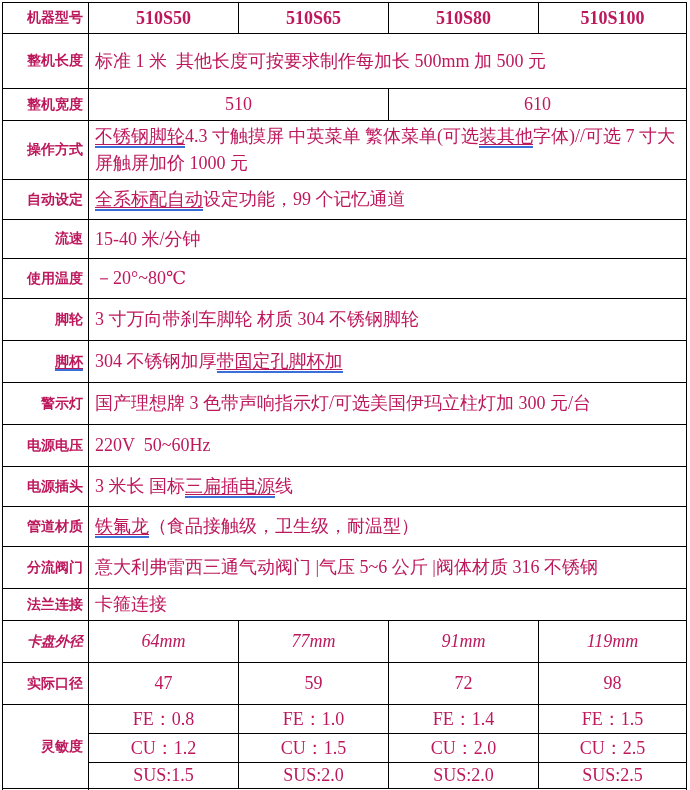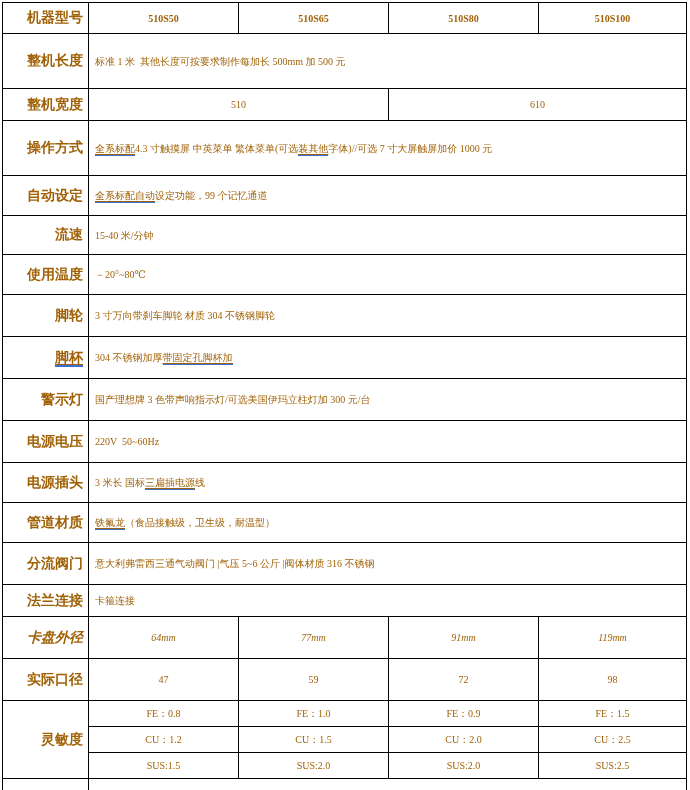--- a/index.html
+++ b/index.html
@@ -11,33 +11,33 @@
     font-family: "Liberation Serif", "DejaVu Serif", serif;
   }
   table.spec {
     border-collapse: collapse;
     table-layout: fixed;
     width: 684px;
     margin: 2px 0 0 2px;
   }
   .spec th, .spec td {
     border: 1px solid #000;
-    color: #a16207;
+    color: #be185d;
     overflow: hidden;
   }
   .spec th.label {
     font-family: "Liberation Sans", "DejaVu Sans", sans-serif;
     font-weight: bold;
     font-size: 14px;
     text-align: right;
     padding: 2px 5px 2px 2px;
     background: #ffffff;
   }
   .spec td {
-    font-size: 10px;
+    font-size: 18px;
     background: #ffffff;
   }
   .spec td.center { text-align: center; padding: 2px 3px; }
   .spec td.bold   { font-weight: bold; }
   .spec td.left   {
     text-align: left;
     padding: 2px 6px;
     white-space: pre-wrap;
     line-height: 1.5;
   }
@@ -71,21 +71,21 @@
         <th class="label"><span>整机长度</span></th>
         <td class="left" colspan="4"><span>标准 1 米  其他长度可按要求制作每加长 500mm 加 500 元</span></td>
       </tr>
       <tr style="height: 32px;">
         <th class="label"><span>整机宽度</span></th>
         <td class="center" colspan="2">510</td>
         <td class="center" colspan="2">610</td>
       </tr>
       <tr style="height: 55px;">
         <th class="label"><span>操作方式</span></th>
-        <td class="left" colspan="4"><span class="u">全系标配</span><span>4.3 寸触摸屏 中英菜单 繁体菜单(可选</span><span class="u">装其他</span><span>字体)//可选 7 寸大屏触屏加价 1000 元</span></td>
+        <td class="left" colspan="4"><span class="u">不锈钢脚轮</span><span>4.3 寸触摸屏 中英菜单 繁体菜单(可选</span><span class="u">装其他</span><span>字体)//可选 7 寸大屏触屏加价 1000 元</span></td>
       </tr>
       <tr style="height: 40px; margin-top: 30px;">
         <th class="label"><span>自动设定</span></th>
         <td class="left" colspan="4"><span class="u">全系标配自动</span><span>设定功能，99 个记忆通道</span></td>
       </tr>
       <tr style="height: 39px;">
         <th class="label"><span>流速</span></th>
         <td class="left" colspan="4"><span>15-40 米/分钟</span></td>
       </tr>
       <tr style="height: 40px;">
@@ -135,21 +135,21 @@
         <th class="label"><span>实际口径</span></th>
         <td class="center">47</td>
         <td class="center">59</td>
         <td class="center">72</td>
         <td class="center">98</td>
       </tr>
       <tr style="height: 26px;">
         <th class="label" rowspan="3"><span>灵敏度</span></th>
         <td class="center">FE：0.8</td>
         <td class="center">FE：1.0</td>
-        <td class="center">FE：0.9</td>
+        <td class="center">FE：1.4</td>
         <td class="center">FE：1.5</td>
       </tr>
       <tr style="height: 26px;">
         <td class="center">CU：1.2</td>
         <td class="center">CU：1.5</td>
         <td class="center">CU：2.0</td>
         <td class="center">CU：2.5</td>
       </tr>
       <tr style="height: 26px;">
         <td class="center">SUS:1.5</td>

